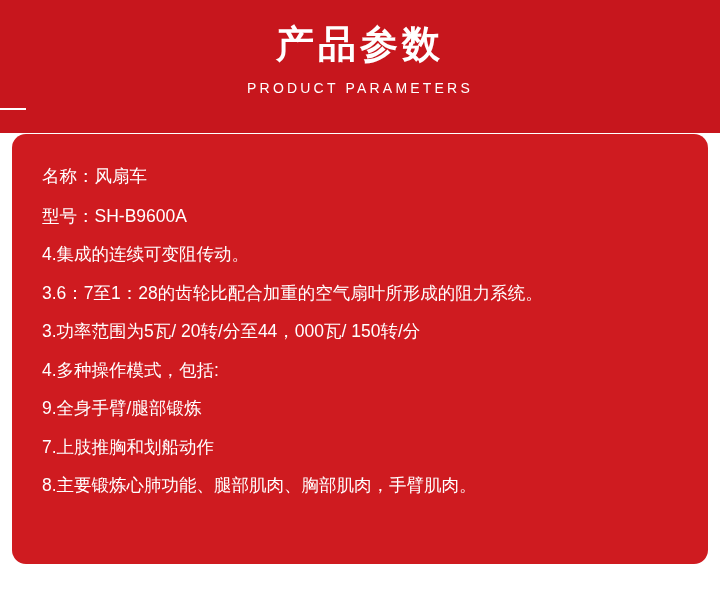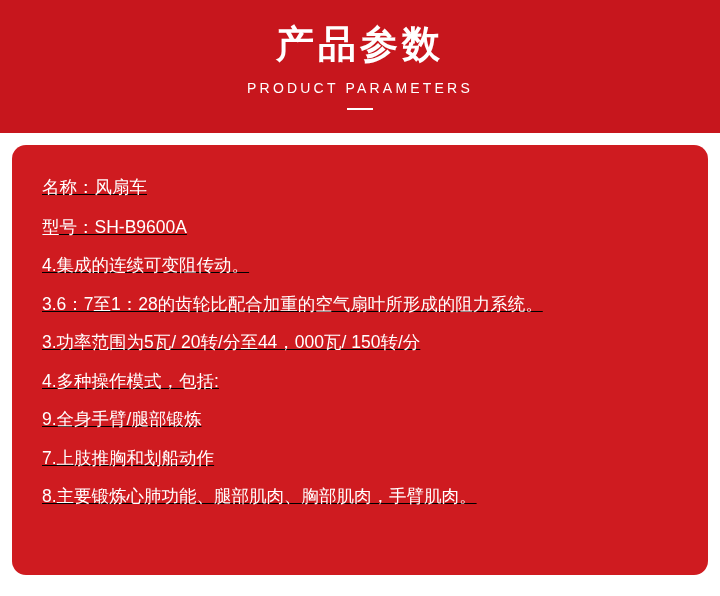--- a/index.html
+++ b/index.html
@@ -21,21 +21,20 @@
     box-sizing: border-box;
   }
   
   .banner {
     position: relative;
     width: 720px;
     height: 133px;
     background: #c7161d;
     display: flex;
     flex-direction: column;
-    align-items: center;
     justify-content: center;
     box-sizing: border-box;
   }
   .banner-title {
     color: #ffffff;
     font-size: 38px;
     font-weight: bold;
     letter-spacing: 4px;
     line-height: 1.15;
     margin: 0;
@@ -53,23 +52,22 @@
   }
   .banner-rule {
     width: 26px;
     height: 2px;
     background: #ffffff;
     margin-top: 12px;
   }
   
   .card-wrap {
     position: relative;
-    padding: 12px 12px 14px 12px;
+    padding: 1px 12px 14px 12px;
     box-sizing: border-box;
-    text-decoration: underline;
   }
   .card {
     position: relative;
     width: 696px;
     height: 430px;
     background: #cf1b20;
     border-radius: 14px;
     box-sizing: border-box;
     padding: 34px 30px 20px 30px;
     overflow: hidden;

